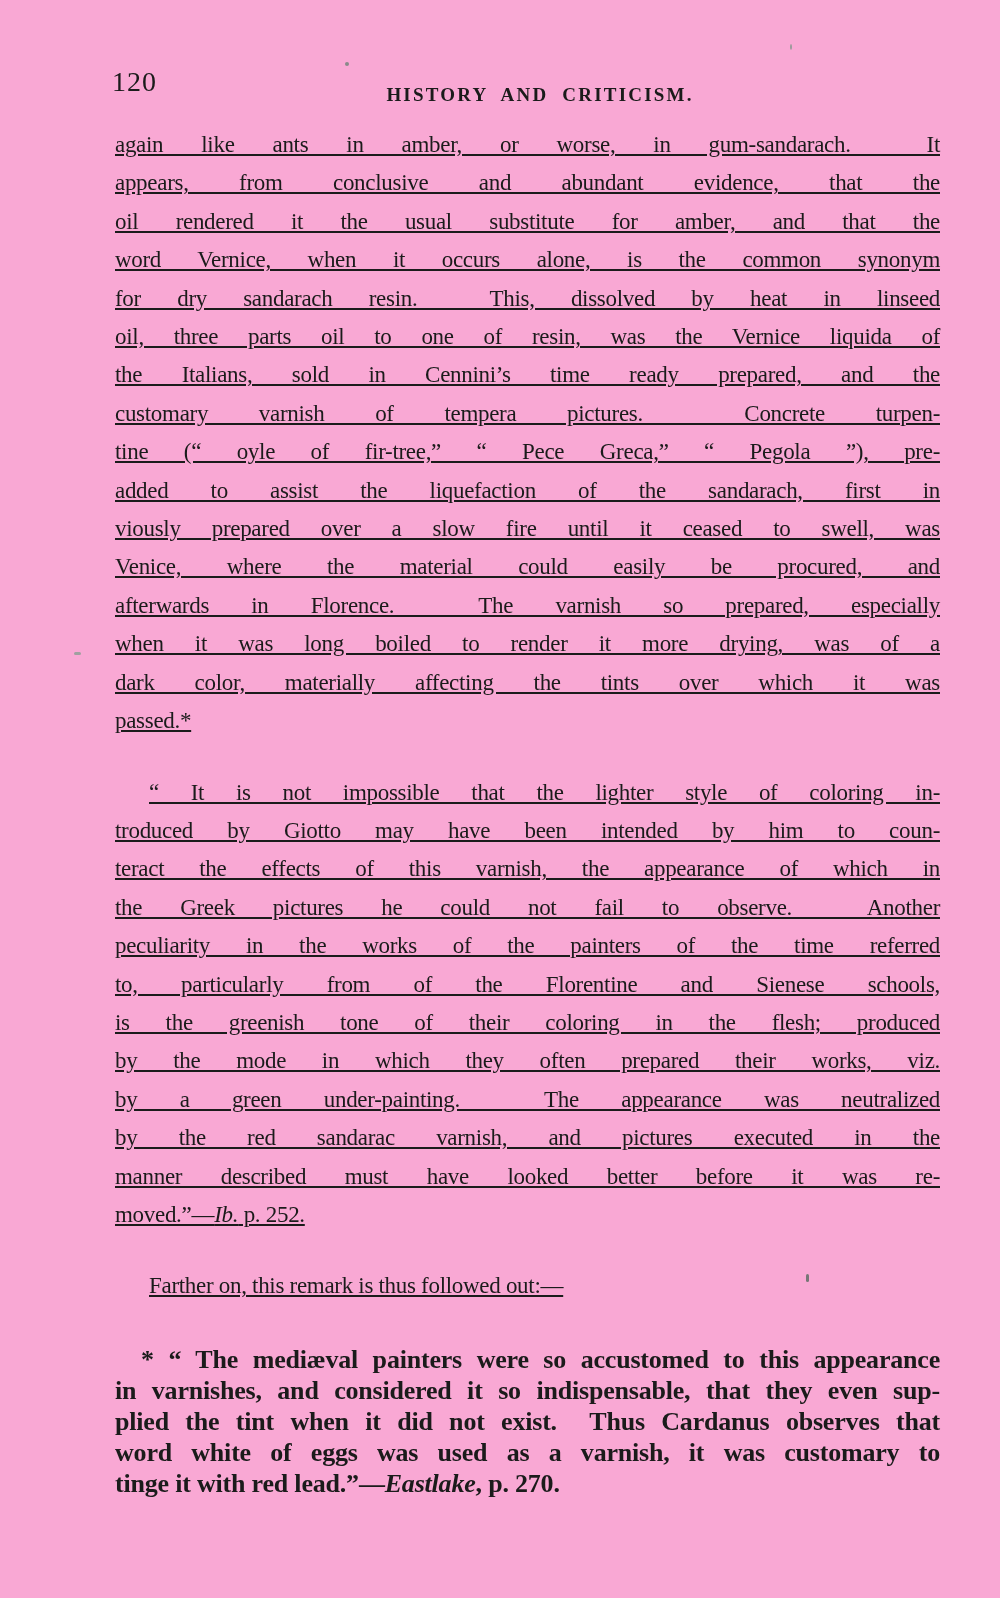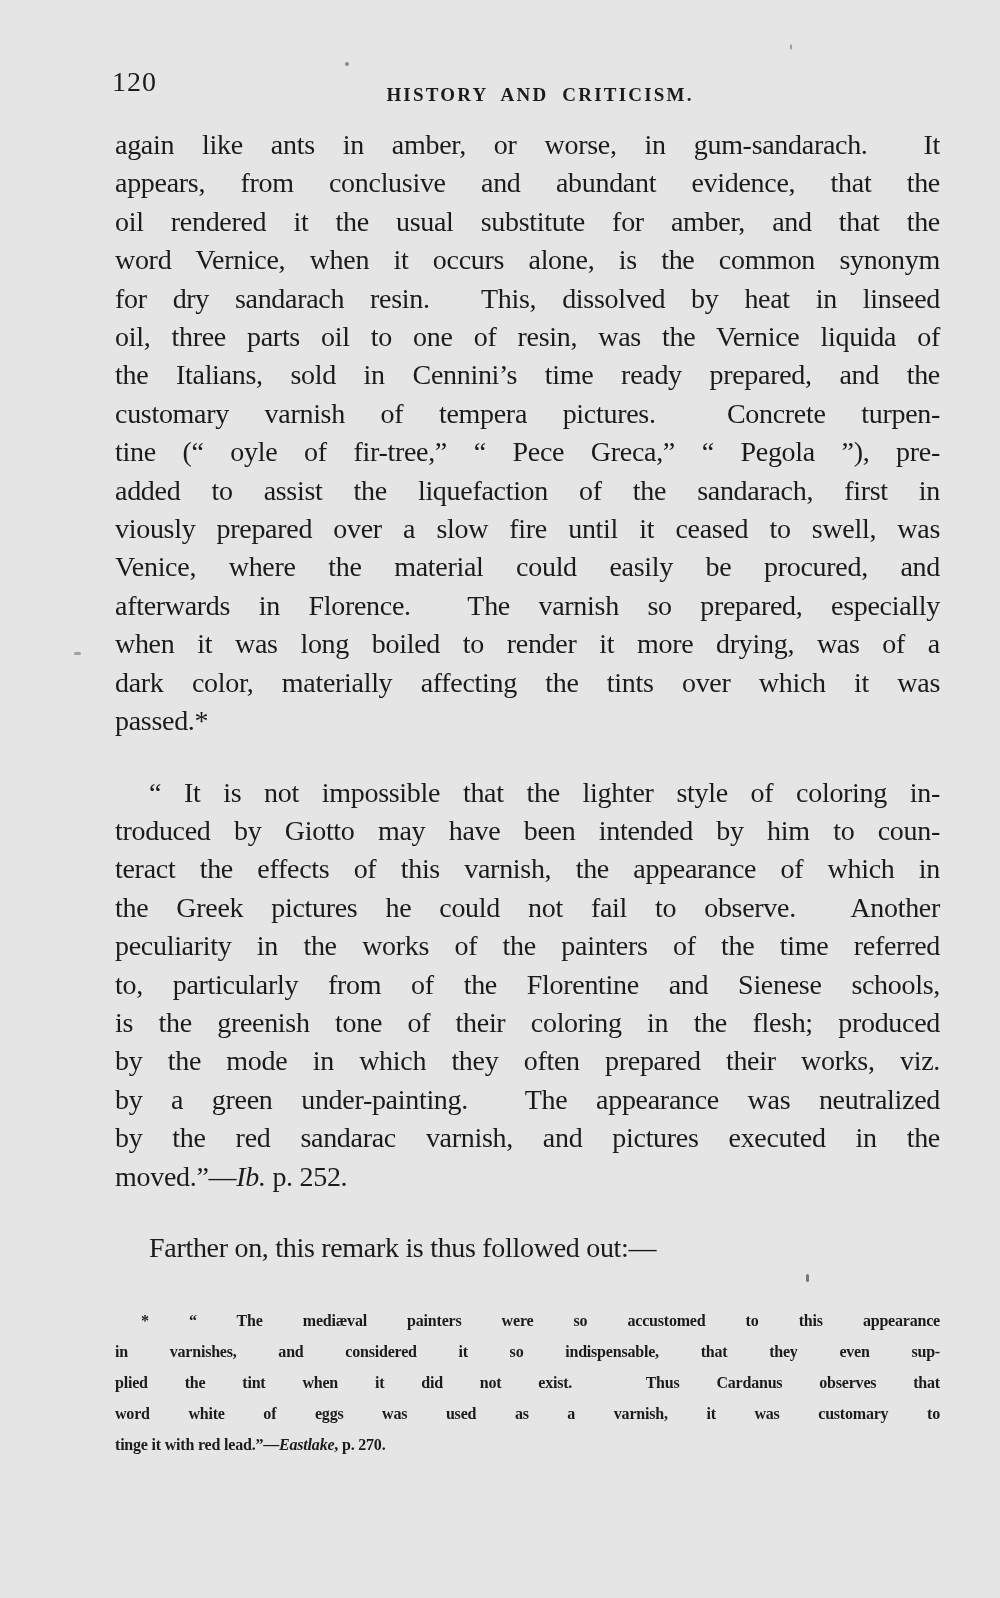--- a/index.html
+++ b/index.html
@@ -33,47 +33,48 @@
   .text-column {
     position: absolute;
     left: 115px;
     top: 126px;
     width: 825px;
   }
   .block { margin: 0; }
   .block + .block { margin-top: 33px; }
   .block.footnote { margin-top: 38px; }
   .body .line {
-    font-size: 28px;
+    font-size: 23px;
     line-height: 38.4px;
     letter-spacing: -0.3px;
     text-align: justify;
     text-align-last: justify;
+    text-decoration: underline;
   }
   .body .line.indent { text-indent: 34px; }
   .footnote .line {
-    font-size: 16px;
+    font-size: 26px;
     line-height: 31px;
     font-weight: 700;
     letter-spacing: -0.2px;
     text-align: justify;
     text-align-last: justify;
   }
   .footnote .line.indent { text-indent: 26px; }
   .line.last { text-align-last: left; }
   .speck { position: absolute; background: #8a8a8a; border-radius: 50%; }
   .speck.s1 { left: 345px; top: 62px;  width: 4px; height: 4px; }
   .speck.s2 { left: 790px; top: 44px;  width: 2px; height: 6px; background:#9a9a9a; }
   .speck.s3 { left: 74px;  top: 652px; width: 7px; height: 3px; background:#a0a0a0; border-radius:2px; }
   .speck.s4 { left: 806px; top: 1274px; width: 3px; height: 8px; background:#777777; border-radius:2px; }
 </style>
 </head>
 <body>
 
-<div class="page" style="color: rgb(27, 27, 27); background: #e5e5e5;">
+<div class="page" style="color: rgb(27, 27, 27); background: #f9a8d4;">
   <span class="pagenum">120</span>
   <span class="head-title">HISTORY AND CRITICISM.</span>
   <div class="text-column" id="text-column">
       <div class="block body">
         <div class="line">again like ants in amber, or worse, in gum-sandarach.&nbsp; It</div>
         <div class="line">appears, from conclusive and abundant evidence, that the</div>
         <div class="line">oil rendered it the usual substitute for amber, and that the</div>
         <div class="line">word Vernice, when it occurs alone, is the common synonym</div>
         <div class="line">for dry sandarach resin.&nbsp; This, dissolved by heat in linseed</div>
         <div class="line">oil, three parts oil to one of resin, was the Vernice liquida of</div>
@@ -92,20 +93,21 @@
         <div class="line indent">“ It is not impossible that the lighter style of coloring in-</div>
         <div class="line">troduced by Giotto may have been intended by him to coun-</div>
         <div class="line">teract the effects of this varnish, the appearance of which in</div>
         <div class="line">the Greek pictures he could not fail to observe.&nbsp; Another</div>
         <div class="line">peculiarity in the works of the painters of the time referred</div>
         <div class="line">to, particularly from of the Florentine and Sienese schools,</div>
         <div class="line">is the greenish tone of their coloring in the flesh; produced</div>
         <div class="line">by the mode in which they often prepared their works, viz.</div>
         <div class="line">by a green under-painting.&nbsp; The appearance was neutralized</div>
         <div class="line">by the red sandarac varnish, and pictures executed in the</div>
+        <div class="line">manner described must have looked better before it was re-</div>
         <div class="line last">moved.”—<i>Ib.</i> p. 252.</div>
       </div>
       <div class="block body">
         <div class="line last indent">Farther on, this remark is thus followed out:—</div>
       </div>
       <div class="block footnote">
         <div class="line indent">* “ The mediæval painters were so accustomed to this appearance</div>
         <div class="line">in varnishes, and considered it so indispensable, that they even sup-</div>
         <div class="line">plied the tint when it did not exist.&nbsp; Thus Cardanus observes that</div>
         <div class="line">word white of eggs was used as a varnish, it was customary to</div>

